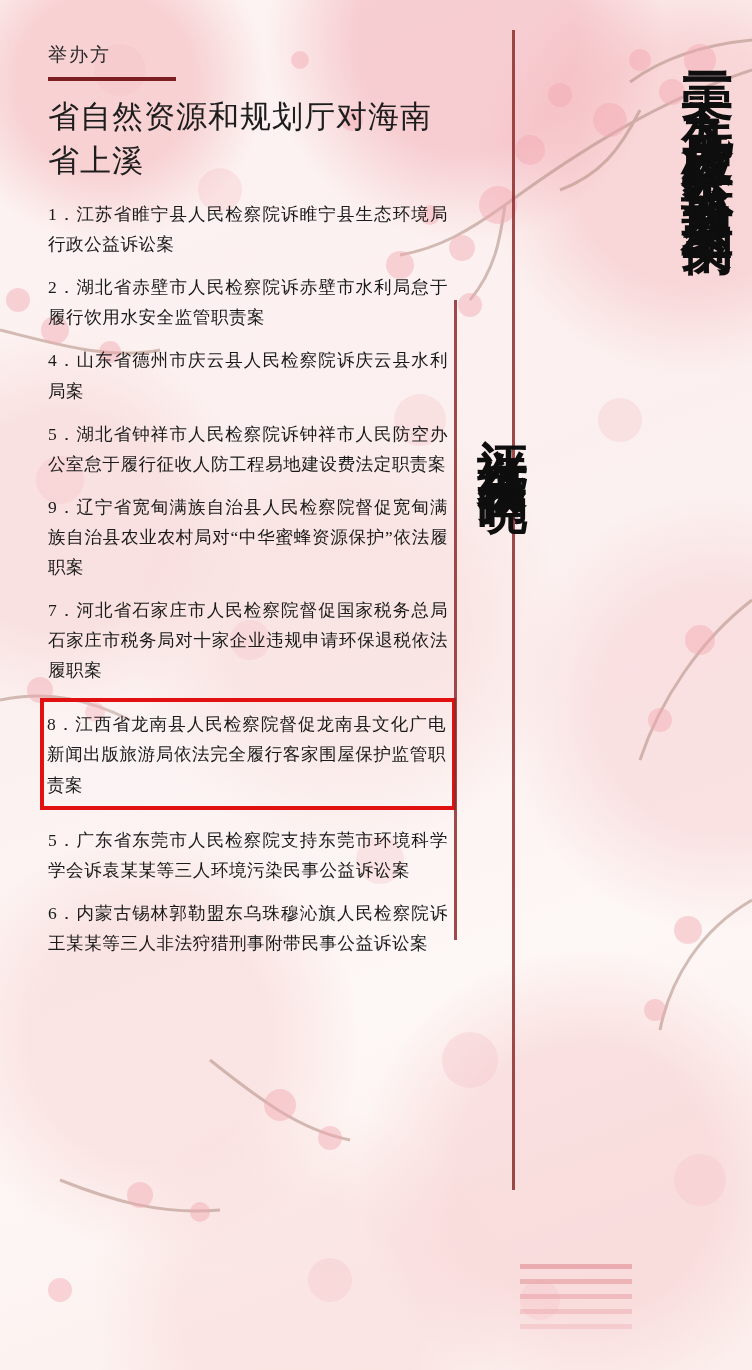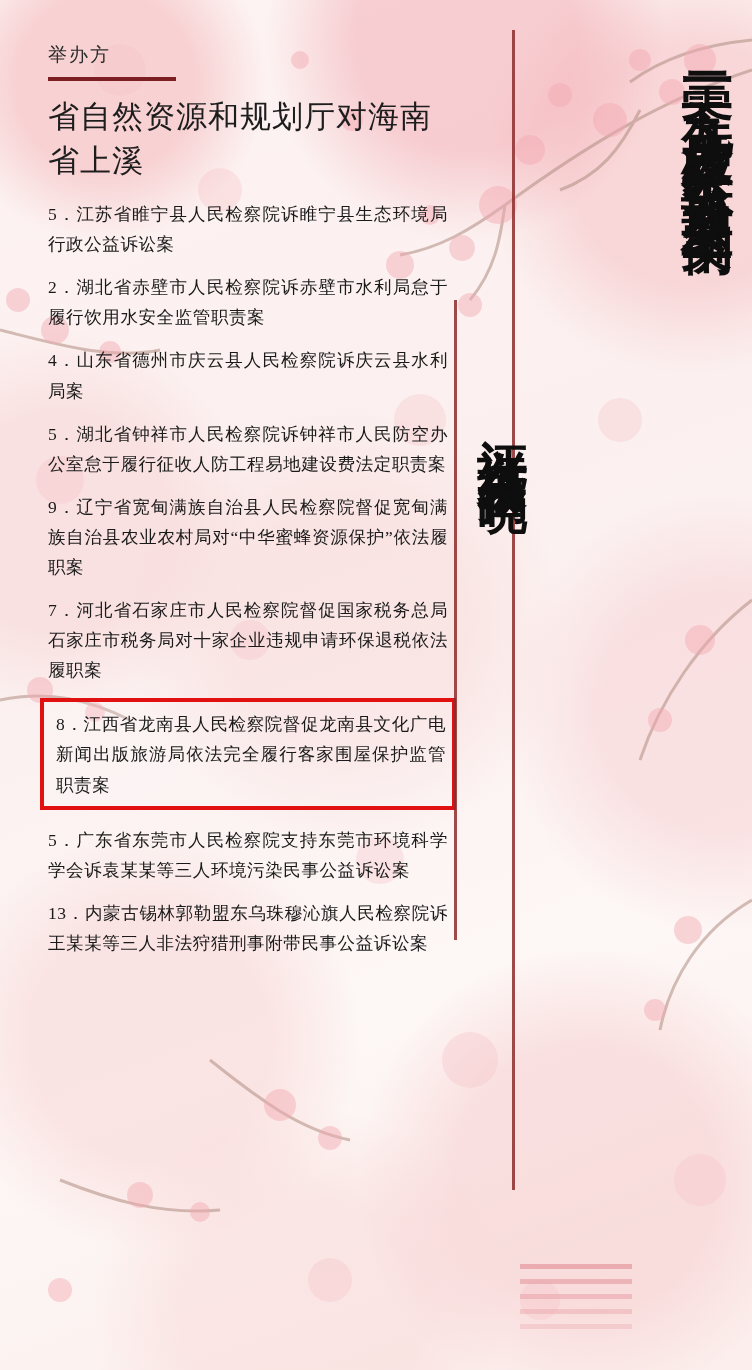--- a/index.html
+++ b/index.html
@@ -69,21 +69,21 @@
   .case-item {
     font-size: 17.5px;
     line-height: 1.72;
     color: #1a1a1a;
     letter-spacing: .6px;
     margin-bottom: 13px;
     text-align: justify;
   }
   .case-item.highlight {
     border: 4px solid #e11111;
-    padding: 7px 6px 6px 12px;
+    padding: 7px 6px 6px 3px;
     margin-left: -8px;
     margin-right: -8px;
     margin-bottom: 15px;
     background: rgba(255,255,255,0.14);
   }
 
   
   #vert-block {
     position: absolute;
     top: 0;
@@ -208,29 +208,29 @@
   </svg>
 
   <div id="left-col">
 
     <div class="organizer-label">举办方</div>
     <div class="organizer-rule"></div>
 
     <div class="organizer-name">省自然资源和规划厅对海南省上溪</div>
 
     <ul class="case-list">
-      <li class="case-item">5．江苏省睢宁县人民检察院诉睢宁县生态环境局行政公益诉讼案</li>
+      <li class="case-item">1．江苏省睢宁县人民检察院诉睢宁县生态环境局行政公益诉讼案</li>
       <li class="case-item">2．湖北省赤壁市人民检察院诉赤壁市水利局怠于履行饮用水安全监管职责案</li>
       <li class="case-item">4．山东省德州市庆云县人民检察院诉庆云县水利局案</li>
       <li class="case-item">5．湖北省钟祥市人民检察院诉钟祥市人民防空办公室怠于履行征收人防工程易地建设费法定职责案</li>
       <li class="case-item">9．辽宁省宽甸满族自治县人民检察院督促宽甸满族自治县农业农村局对“中华蜜蜂资源保护”依法履职案</li>
       <li class="case-item">7．河北省石家庄市人民检察院督促国家税务总局石家庄市税务局对十家企业违规申请环保退税依法履职案</li>
       <li class="case-item highlight">8．江西省龙南县人民检察院督促龙南县文化广电新闻出版旅游局依法完全履行客家围屋保护监管职责案</li>
       <li class="case-item">5．广东省东莞市人民检察院支持东莞市环境科学学会诉袁某某等三人环境污染民事公益诉讼案</li>
-      <li class="case-item">13．内蒙古锡林郭勒盟东乌珠穆沁旗人民检察院诉王某某等三人非法狩猎刑事附带民事公益诉讼案</li>
+      <li class="case-item">6．内蒙古锡林郭勒盟东乌珠穆沁旗人民检察院诉王某某等三人非法狩猎刑事附带民事公益诉讼案</li>
     </ul>
   </div>
 
   <div id="vert-block">
     <div class="v-rule" id="v-rule-left"></div>
     <div class="v-rule" id="v-rule-mid"></div>
 
     <div class="v-text" id="title-main">二零一九年度检察公益诉讼典型案例</div>
     <div class="v-text" id="title-sub">评选结果揭晓</div>
 

